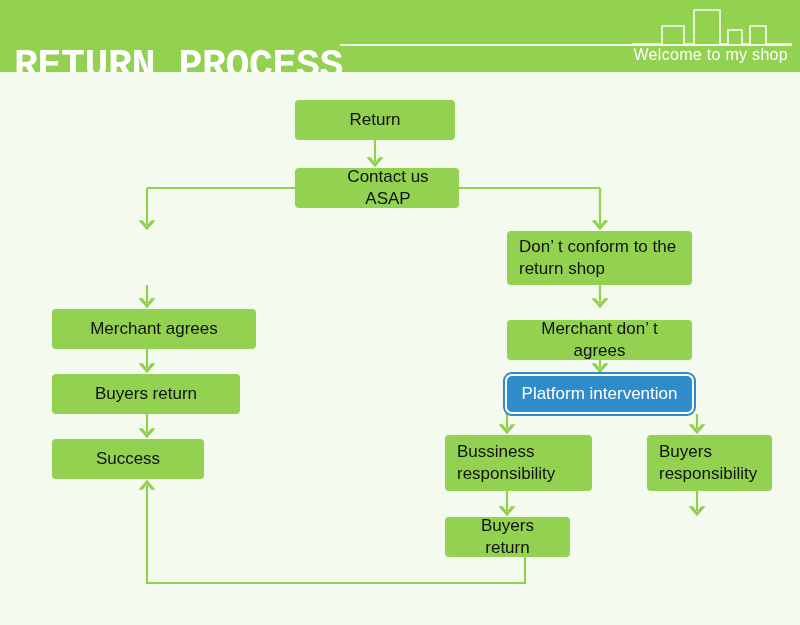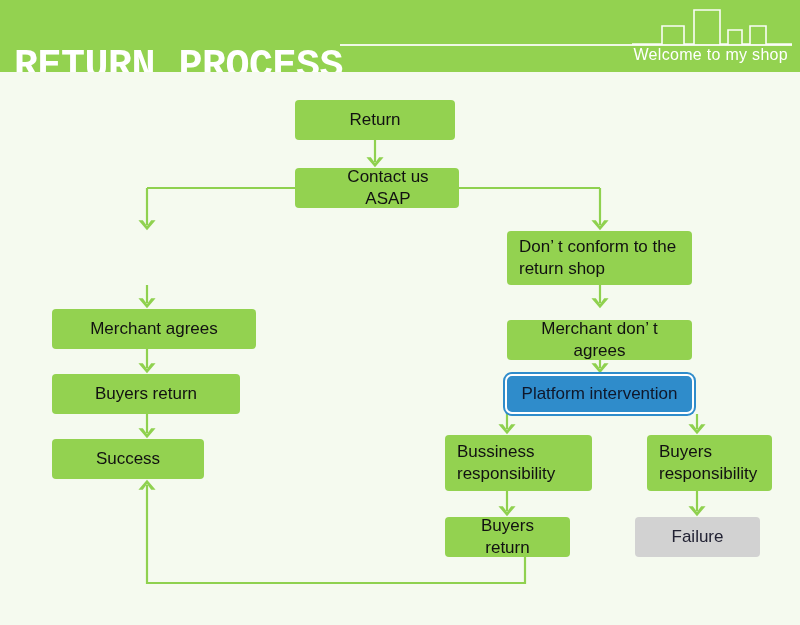--- a/index.html
+++ b/index.html
@@ -90,21 +90,21 @@
     line-height: 22px;
     color: #111111;
     background: #93d250;
     z-index: 3;
   }
   .node.center { justify-content: center; text-align: center; }
   .node.left   { justify-content: flex-start; text-align: left; }
   .node.gray   { background: #d2d2d2; color: #222233; }
   .node.blue {
     background: #2f8ccb;
-    color: #0f172a;
+    color: #ffffff;
     border: 2px solid #ffffff;
     box-shadow: 0 0 0 2px #2f8ccb;
     border-radius: 7px;
   }
   .node span { display: block; width: 100%; }
 </style>
 </head>
 <body>
 
 <div id="header">
@@ -195,17 +195,14 @@
   </div>
 
   <div class="node left" style="left:635px; top:363px; width:125px; height:56px;margin-left:12px;">
     <span>Buyers responsibility</span>
   </div>
 
   <div class="node center" style="left:445px; top:445px; width:125px; height:40px;">
     <span>Buyers return</span>
   </div>
 
-  <div class="node center gray" style="left:635px; top:445px; width:125px; height:40px;">
-    <span>Failure</span>
-  </div>
 
 </div>
 
 </body></html>

